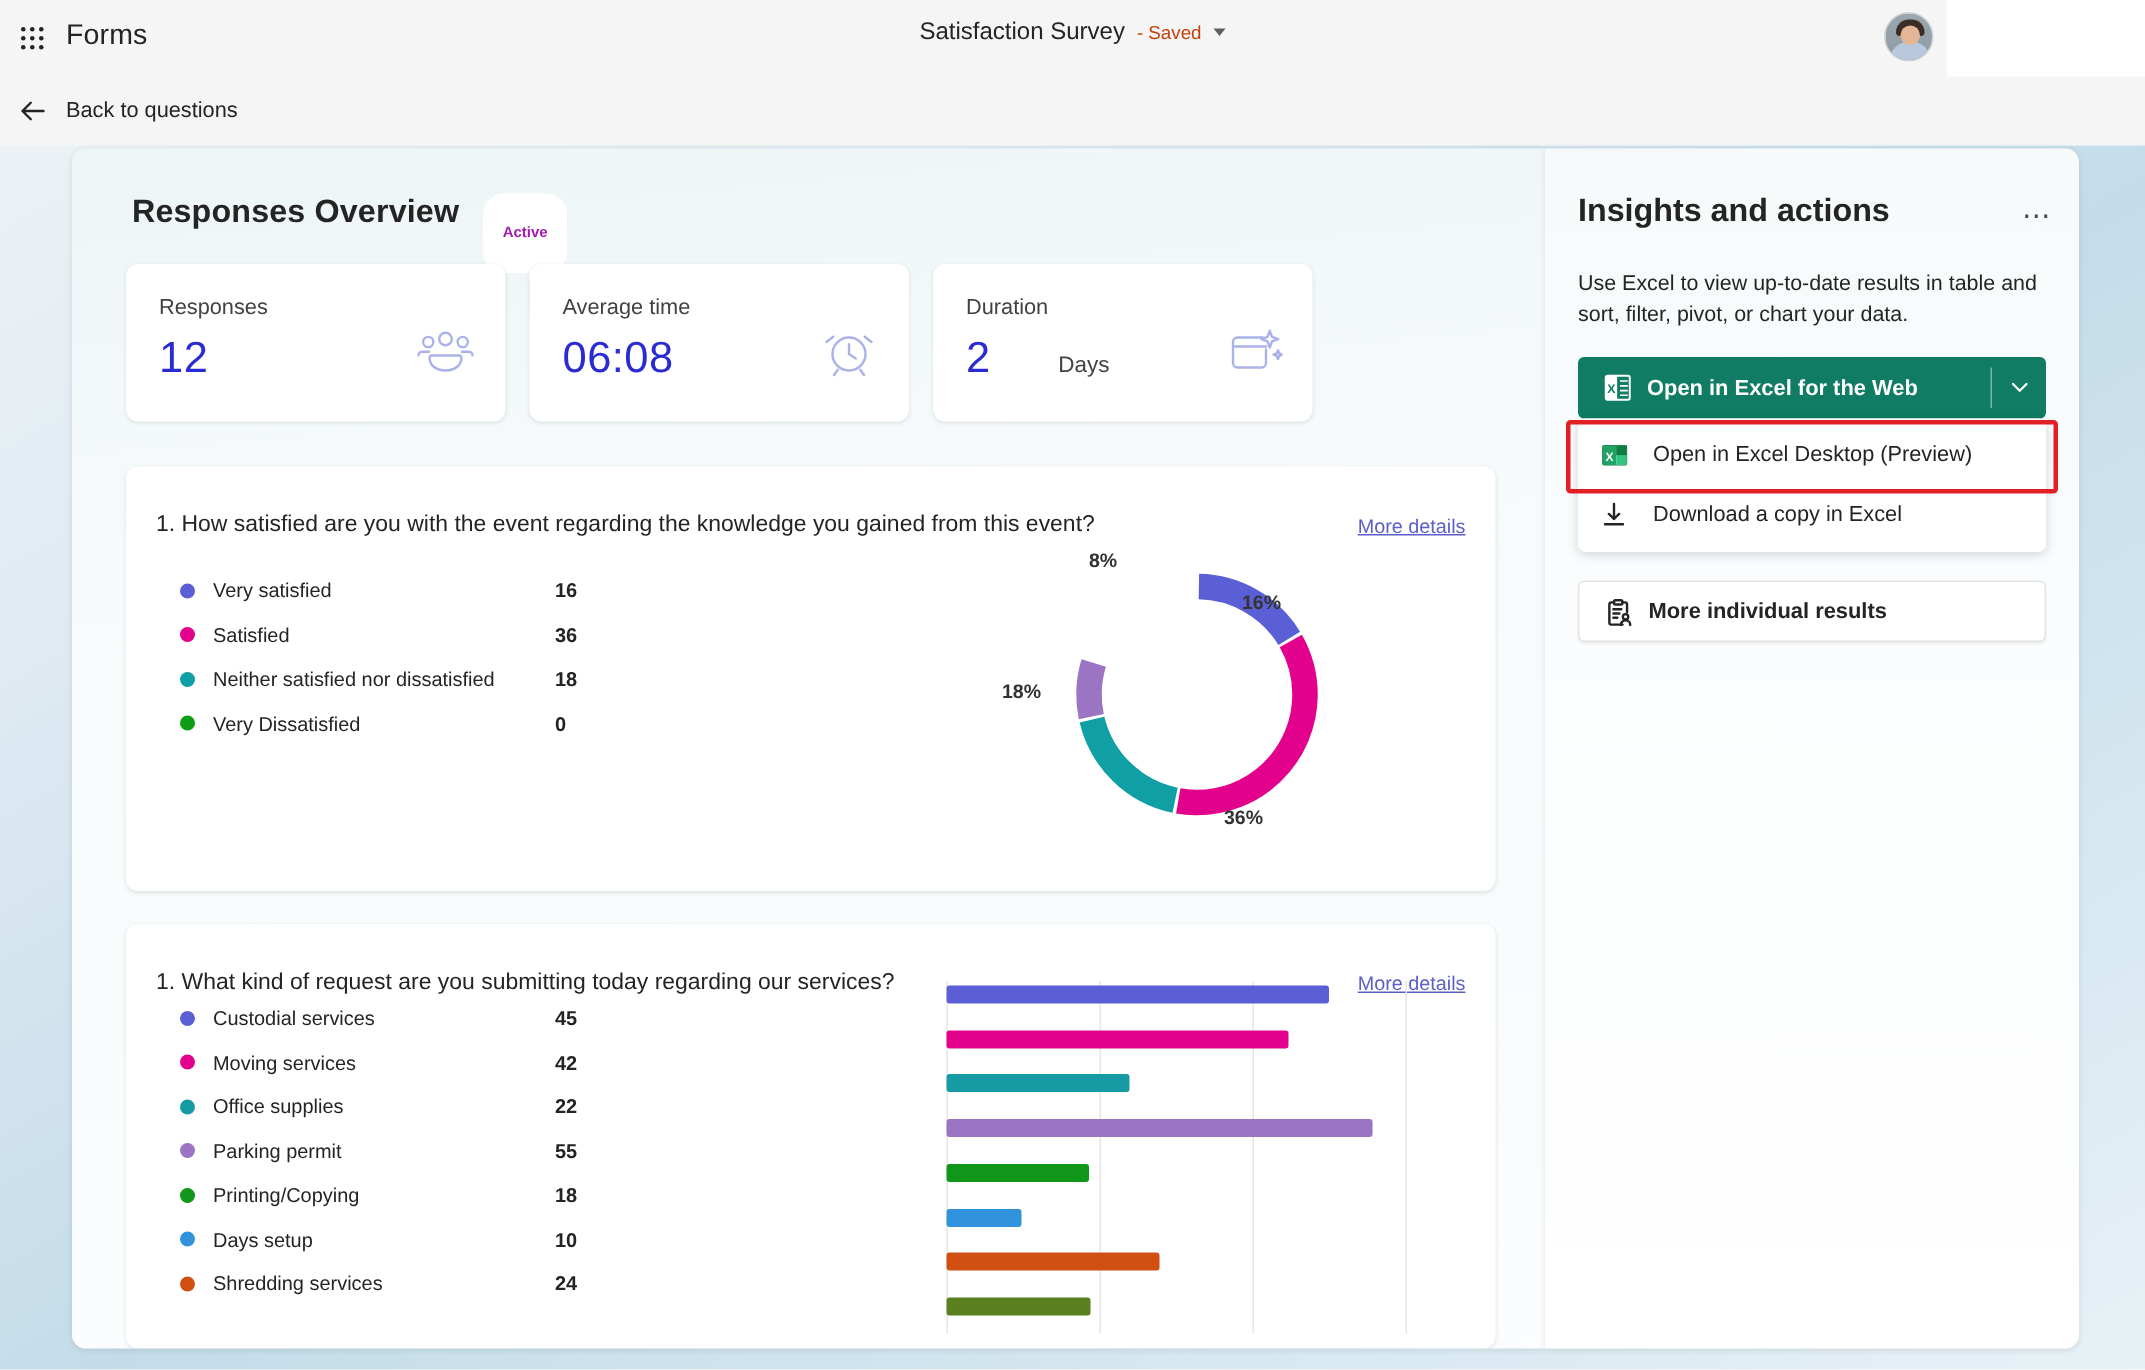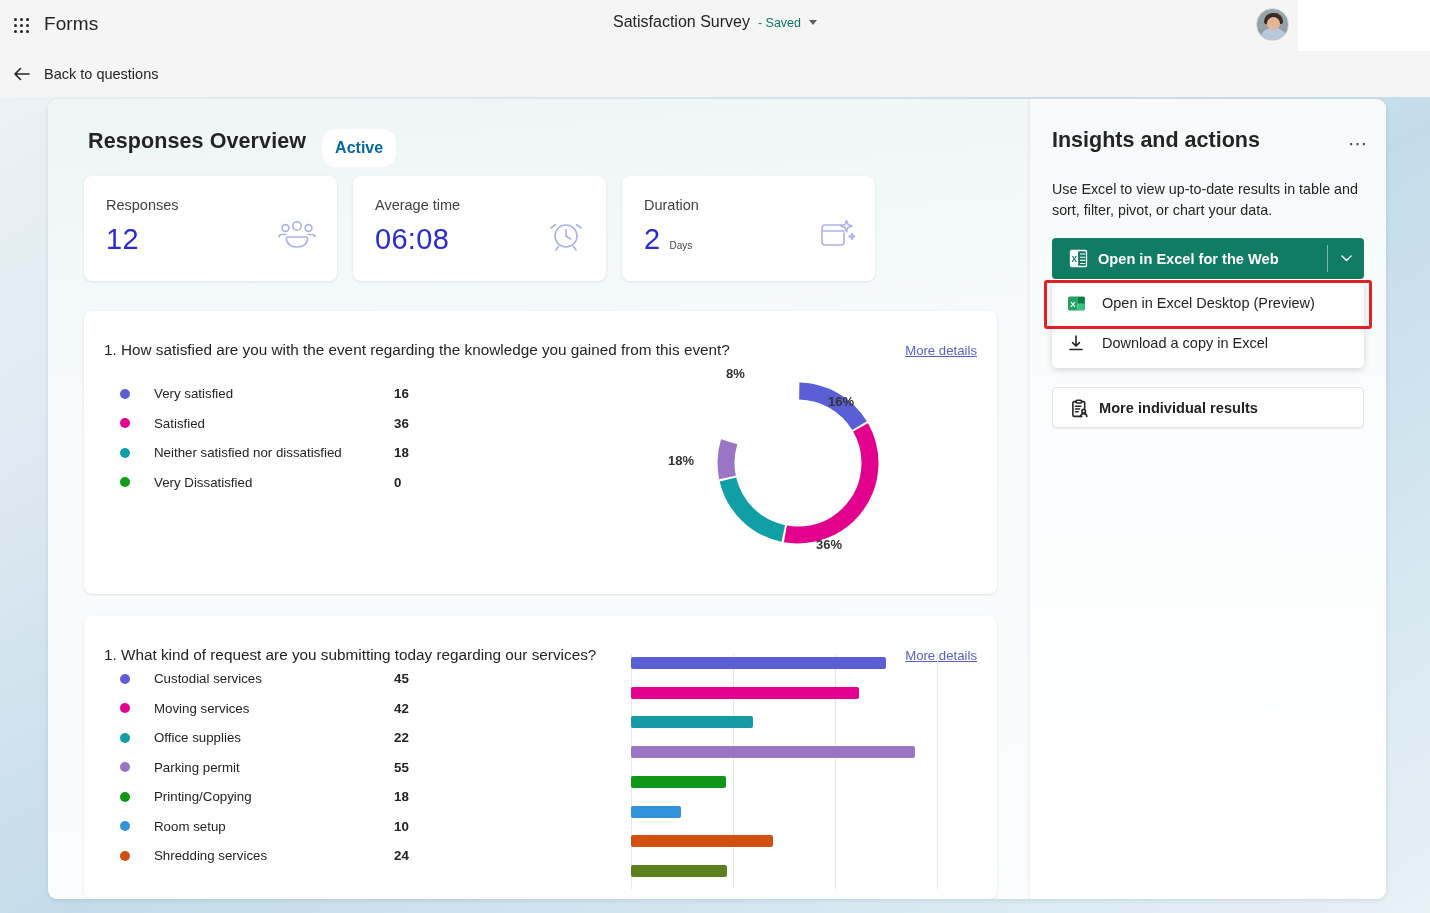--- a/index.html
+++ b/index.html
@@ -25,21 +25,21 @@
   .waffle i { display: block; width: 3px; height: 3px; border-radius: 50%; background: #242424; }
   .brand {
     position: absolute; left: 44px; top: 13px;
     font-size: 19px; color: #242424; letter-spacing: .1px;
   }
   .doc-title-wrap {
     position: absolute; left: 0; top: 13px; width: 1430px;
     display: flex; justify-content: center; align-items: baseline; gap: 8px;
   }
   .doc-title { font-size: 16px; color: #242424; }
-  .doc-saved { font-size: 12.5px; color: #0f766e; }
+  .doc-saved { font-size: 12.5px; color: #c2410c; }
   .caret-small {
     width: 0; height: 0; position: relative; top: -2px;
     border-left: 4.5px solid transparent; border-right: 4.5px solid transparent;
     border-top: 5px solid #5f5f5f;
   }
   .avatar {
     position: absolute; right: 9px; top: 8px; width: 33px; height: 33px;
     border-radius: 50%; overflow: hidden;
     background: radial-gradient(circle at 50% 34%, #e7cdb4 0 16%, rgba(231,205,180,0) 17%),
                 linear-gradient(#9aa7ae, #8e9ba2);
@@ -76,54 +76,54 @@
     background: linear-gradient(175deg,#edf5f7 0%, #f3f8fa 18%, #f7fbfc 40%, #fbfdfe 100%);
     border-radius: 9px 0 0 9px;
     box-shadow: 0 1px 5px rgba(0,0,0,.10);
     overflow: hidden;
   }
   .overview-title-row {
     position: absolute; left: 40px; top: 30px; display: flex; align-items: flex-start; gap: 16px;
   }
   .overview-title { font-size: 21.5px; font-weight: bold; color: #242424; letter-spacing: .1px; }
   .badge-active {
-    background: #ffffff; color: #0369a1;
-    font-size: 16px; font-weight: bold;
-    padding: 10px 13px; border-radius: 14px;
+    background: #ffffff; color: #a21caf;
+    font-size: 10px; font-weight: bold;
+    padding: 21px 13px; border-radius: 14px;
   }
 
   .stat-cards { position: absolute; left: 36px; top: 77px; display: flex; gap: 16px; }
   .stat-card {
     width: 253px; height: 105px; background: #ffffff; border-radius: 8px;
     box-shadow: 0 1px 3px rgba(0,0,0,.10);
     position: relative;
   }
   .stat-label { position: absolute; left: 22px; top: 21px; font-size: 14.5px; color: #424242; }
   .stat-value-row { position: absolute; left: 22px; top: 47px; display: flex; align-items: baseline; gap: 9px; }
   .stat-value { font-size: 29px; color: #2b2bd4; letter-spacing: .3px; }
-  .stat-unit { font-size: 10px; color: #444; }
+  .stat-unit { font-size: 15px; color: #444; margin-left: 36px; }
   .stat-icon { position: absolute; right: 20px; top: 40px; width: 40px; height: 36px; color: #aab2e8; }
 
   
   .q-card {
     position: absolute; left: 36px; background: #ffffff; border-radius: 8px;
     box-shadow: 0 1px 3px rgba(0,0,0,.10);
     width: 913px;
   }
   #q-card-1 { top: 212px; height: 283px; }
   #q-card-2 { top: 517px; height: 283px; }
 
   .q-head { position: absolute; left: 20px; top: 30px; right: 20px; display: flex; justify-content: space-between; align-items: center; }
   .q-text { font-size: 15.3px; color: #242424; }
   .more-details { font-size: 13.2px; color: #5b5fc7; text-decoration: underline; cursor: pointer; }
 
   .legend { position: absolute; left: 36px; }
   #legend-1 { top: 68px; }
   #legend-2 { top: 44px; }
-  .legend-row { display: flex; align-items: center; height: 29.5px; gap: 12px; }
+  .legend-row { display: flex; align-items: center; height: 29.5px; }
   .dot { width: 10px; height: 10px; border-radius: 50%; flex: none; }
   .legend-label { font-size: 13.3px; color: #242424; margin-left: 12px; width: 228px; }
   .legend-count { font-size: 13.3px; font-weight: bold; color: #242424; }
 
   
   .donut-wrap { position: absolute; left: 584px; top: 50px; width: 260px; height: 205px; }
   .pct-label { position: absolute; font-size: 13px; font-weight: bold; color: #333; }
 
   
   .barchart { position: absolute; left: 511px; top: 38px; width: 345px; height: 235px; }
@@ -347,21 +347,21 @@
         <span class="legend-label">Parking permit</span>
         <span class="legend-count">55</span>
       </div>
       <div class="legend-row">
         <span class="dot" style="background:#109618"></span>
         <span class="legend-label">Printing/Copying</span>
         <span class="legend-count">18</span>
       </div>
       <div class="legend-row">
         <span class="dot" style="background:#3093dc"></span>
-        <span class="legend-label">Room setup</span>
+        <span class="legend-label">Days setup</span>
         <span class="legend-count">10</span>
       </div>
       <div class="legend-row">
         <span class="dot" style="background:#d15011"></span>
         <span class="legend-label">Shredding services</span>
         <span class="legend-count">24</span>
       </div>
     </div>
 
     <div class="barchart">

